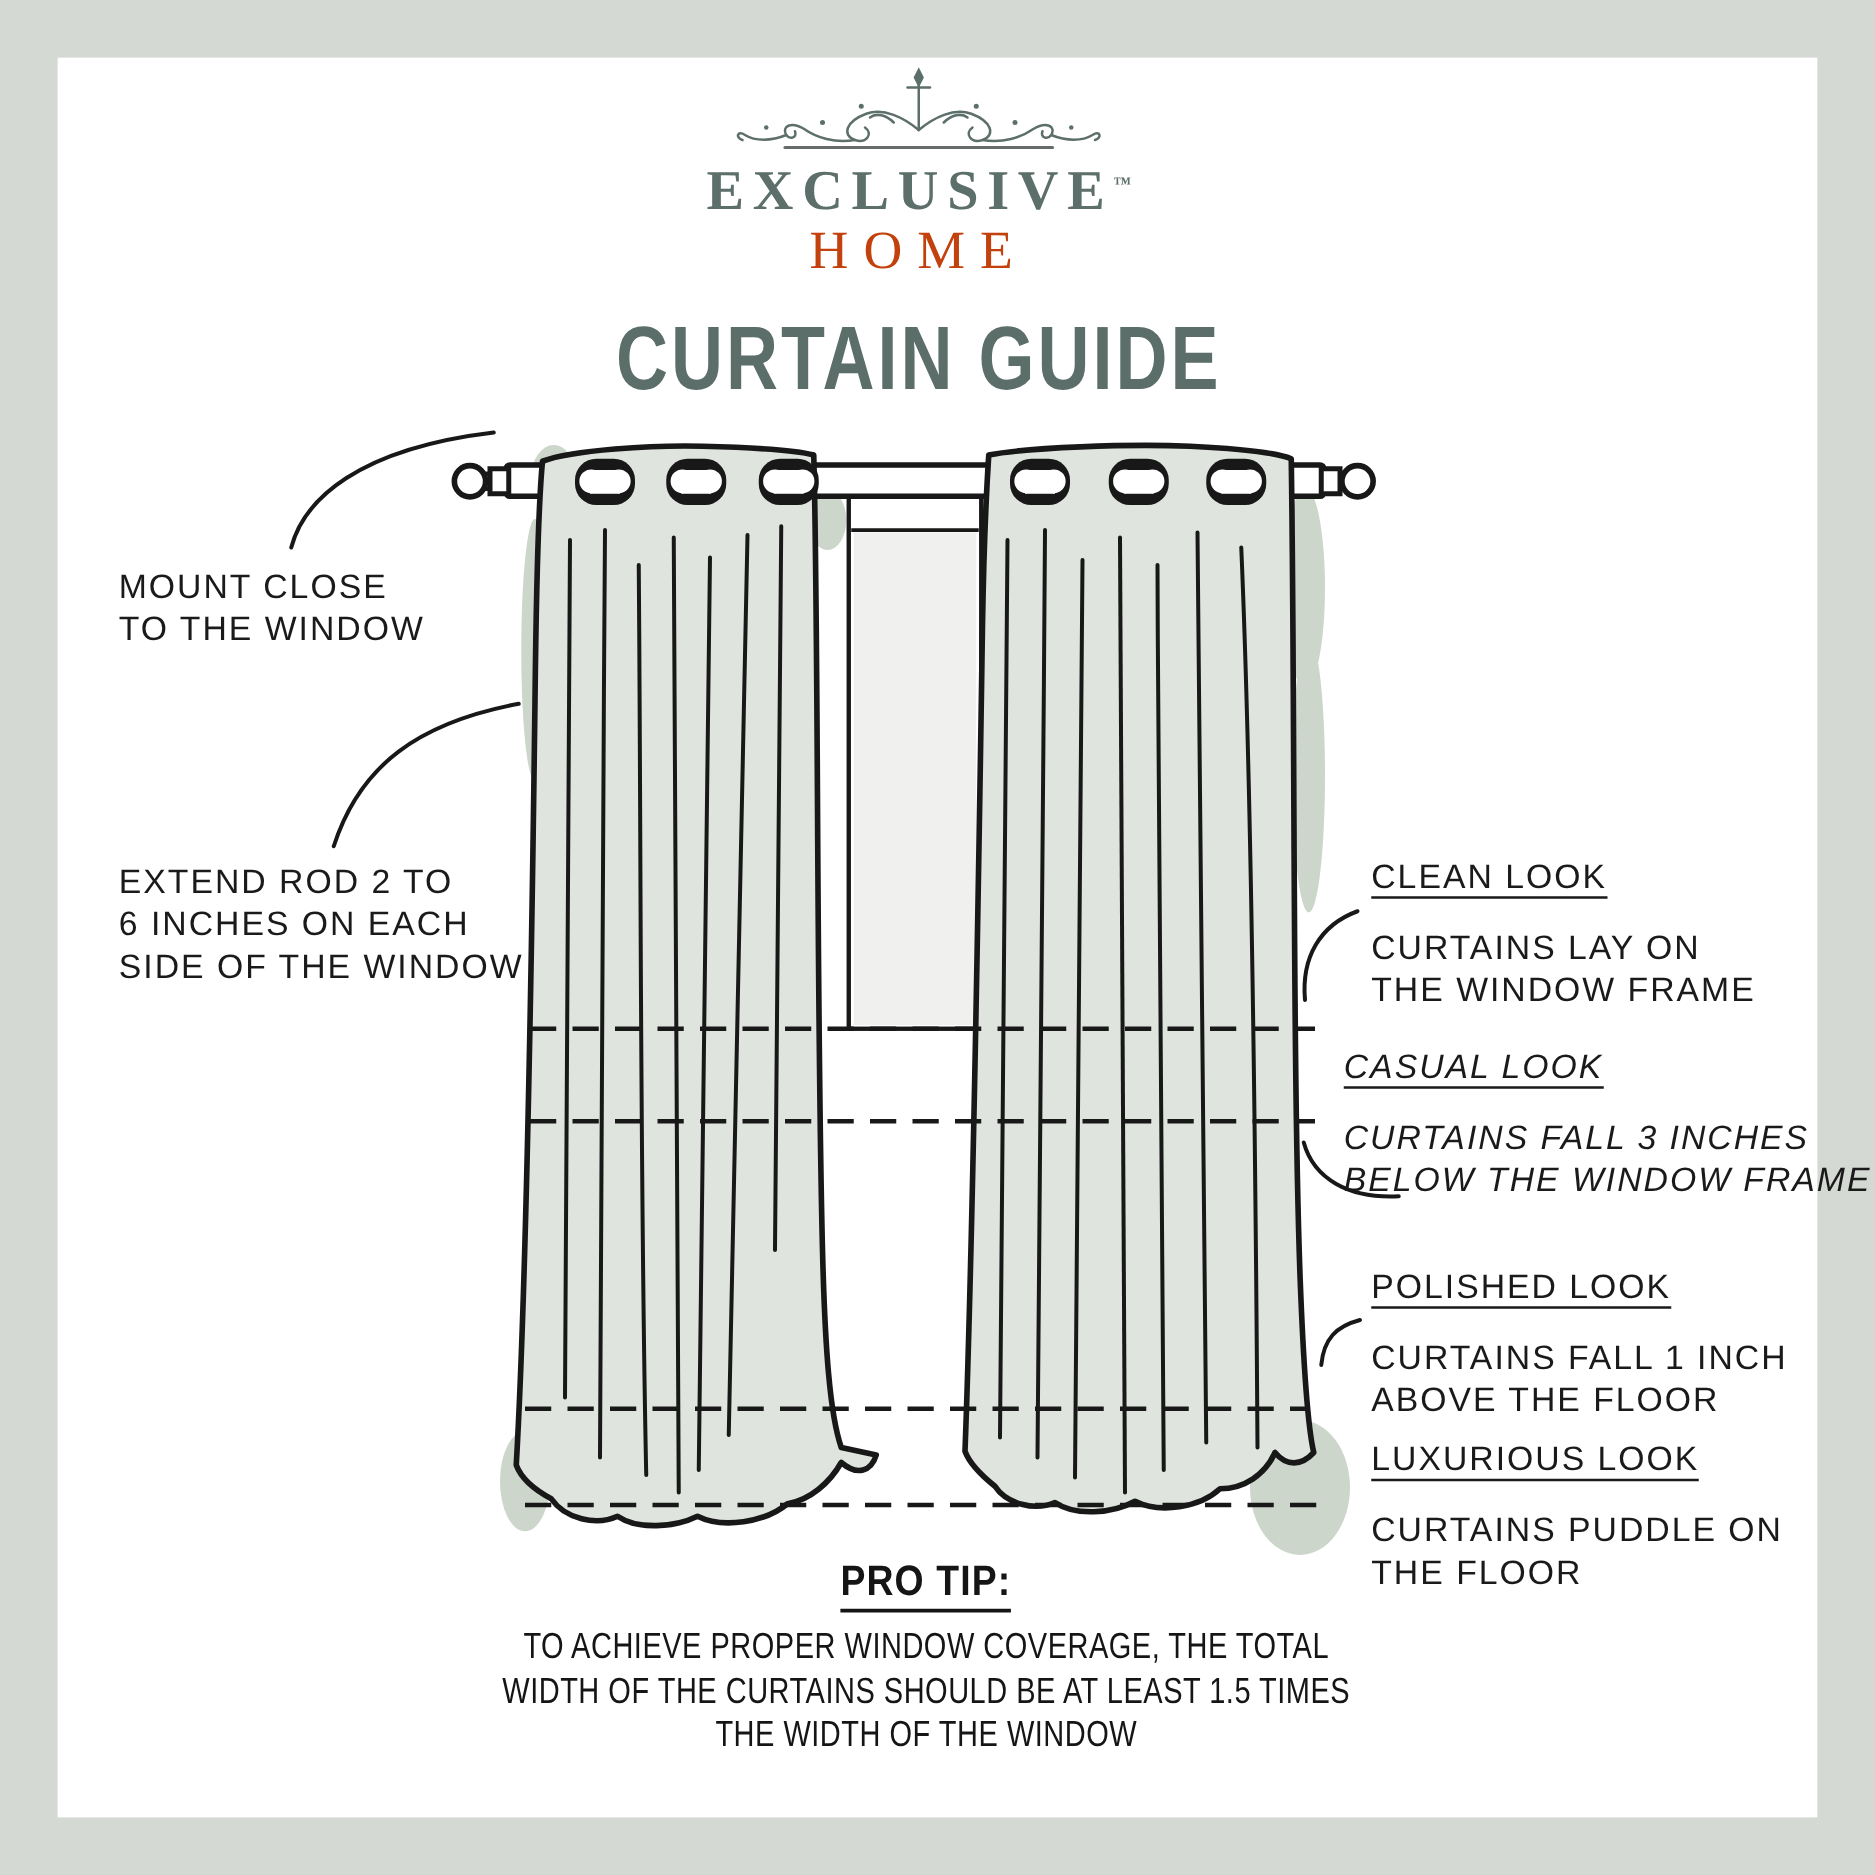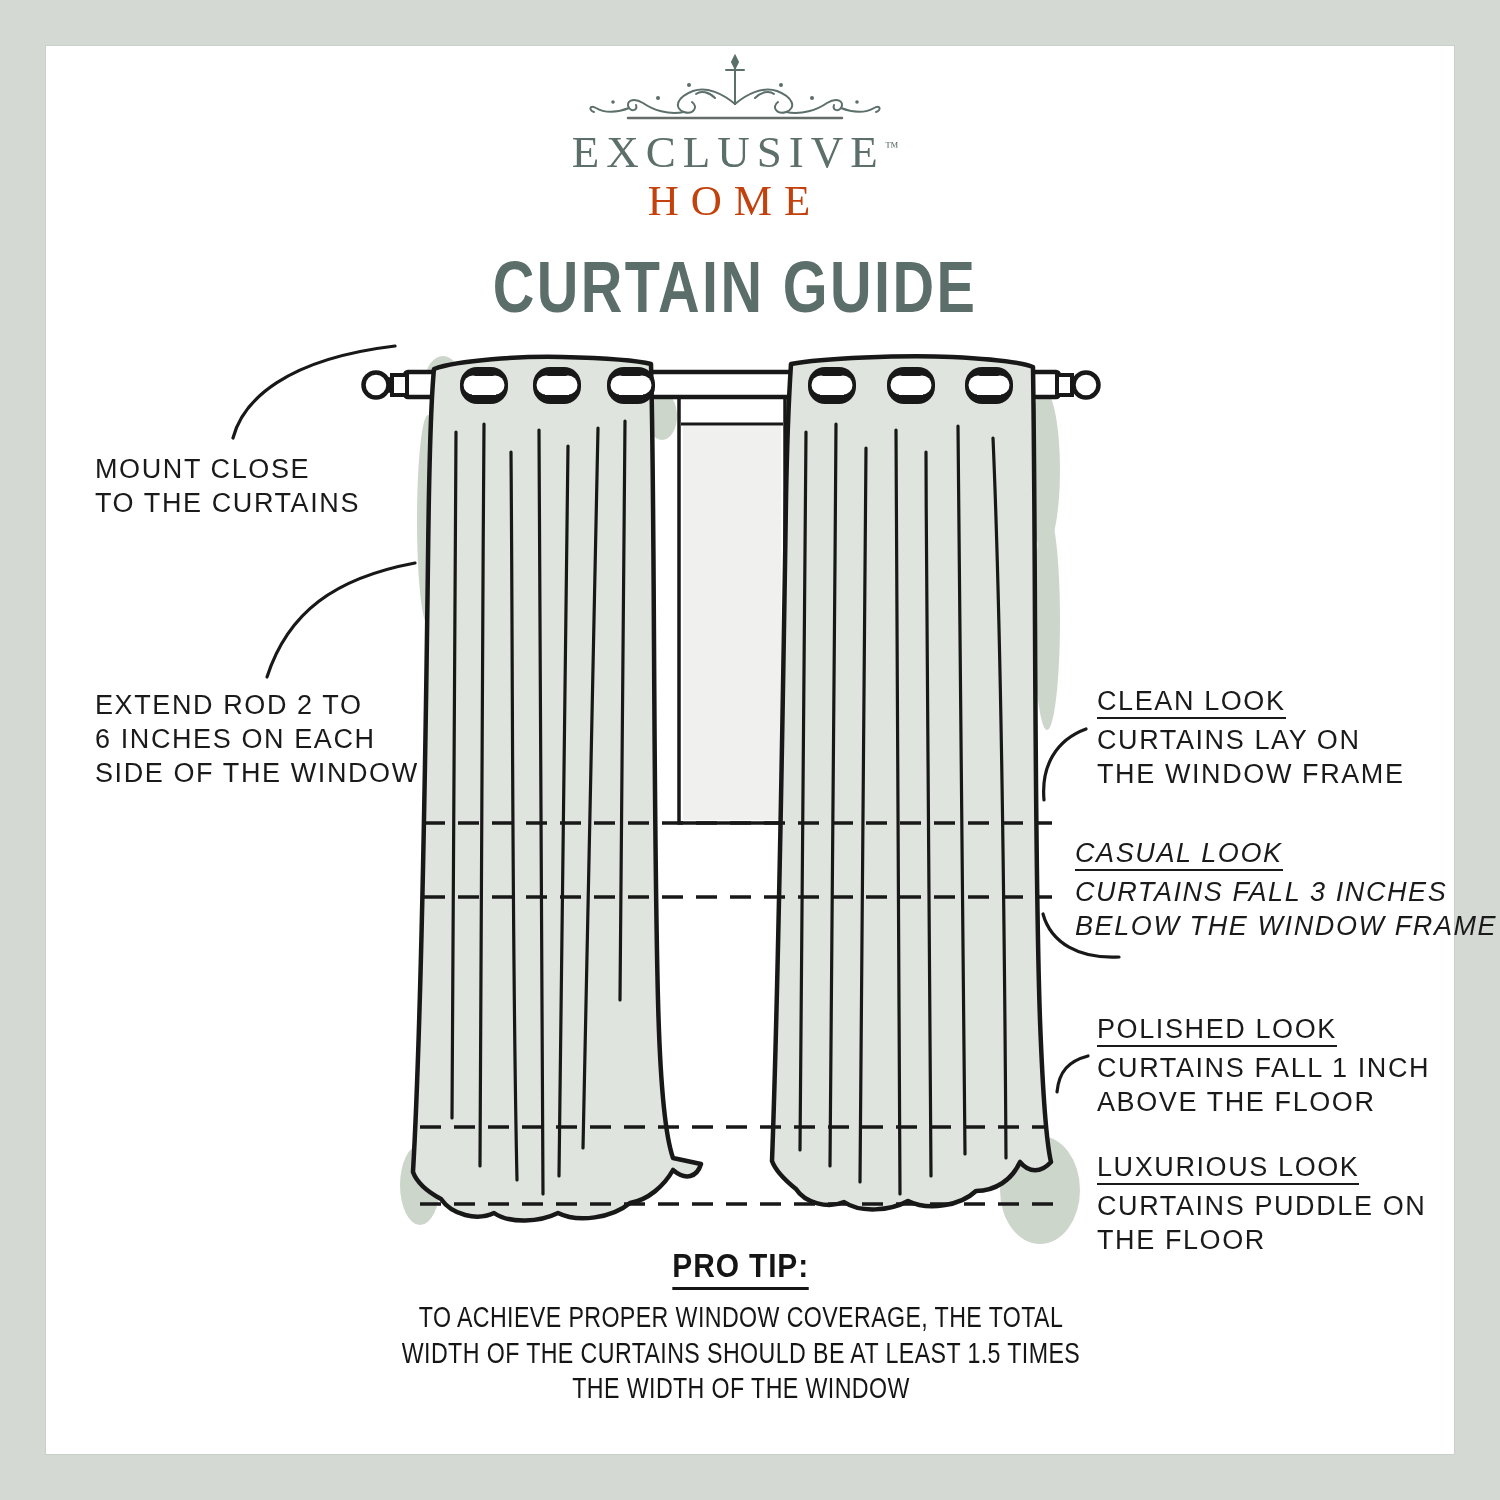--- a/index.html
+++ b/index.html
@@ -9,38 +9,38 @@
     font-family:"Liberation Sans", sans-serif;
   }
   .sheet{
     position:absolute;left:45px;top:45px;width:1410px;height:1410px;
     background:#ffffff;box-shadow:inset 0 0 0 1px #c9d0c9;
   }
   .abs{position:absolute;}
   .centered{left:235px;width:1000px;text-align:center;}
   .brand-top{
     top:126px;font-family:"Liberation Serif", serif;color:#5c6f6a;
-    font-size:45px;letter-spacing:7px;font-weight:400;
+    font-size:45px;letter-spacing:7px;font-weight:700;
   }
   .brand-top sup{font-size:14px;letter-spacing:0;vertical-align:super;}
   .brand-bottom{
     top:176px;font-family:"Liberation Serif", serif;color:#c2410c;
     font-size:43px;letter-spacing:12px;font-weight:400;
   }
   .page-title{
     top:246px;color:#5b6e69;font-size:72px;font-weight:700;letter-spacing:3px;
     transform:scaleX(0.80);transform-origin:50% 0;white-space:nowrap;
   }
   .note{
     color:#1a1a1a;font-size:27px;line-height:34px;letter-spacing:1.6px;
     white-space:nowrap;
   }
   .note .note-title{
     display:inline-block;border-bottom:2.5px solid #1a1a1a;
-    padding-bottom:2px;margin-bottom:4px;line-height:27px;
+    padding-bottom:2px;margin-bottom:22px;line-height:27px;
   }
   .protip{left:241px;width:1000px;top:1246px;text-align:center;color:#151515;}
   .protip .protip-title{
     display:inline-block;font-size:34px;font-weight:700;letter-spacing:1px;
     border-bottom:3px solid #151515;padding-bottom:2px;
     transform:scaleX(0.88);transform-origin:50% 0;
   }
   .protip .protip-body{
     margin-top:10px;font-size:29px;line-height:35.5px;letter-spacing:0.5px;
     transform:scaleX(0.80);transform-origin:50% 0;white-space:nowrap;
@@ -213,21 +213,21 @@
     <path d="M 233 438 C 243 400 286 359 395 346"></path>
     <path d="M 267 677 C 288 612 335 578 415 563"></path>
     <path d="M 1086 729 C 1056 740 1041 766 1044 800"></path>
     <path d="M 1043 914 C 1051 943 1079 959 1119 957"></path>
     <path d="M 1057 1092 C 1059 1071 1069 1061 1088 1056"></path>
   </g>
 </svg>
 
 <div class="abs note" style="left:95px;top:452px;">
   <div>MOUNT CLOSE</div>
-  <div>TO THE CURTAINS</div>
+  <div>TO THE WINDOW</div>
 </div>
 
 <div class="abs note" style="left:95px;top:688px;">
   <div>EXTEND ROD 2 TO</div>
   <div>6 INCHES ON EACH</div>
   <div>SIDE OF THE WINDOW</div>
 </div>
 
 <div class="abs note" style="left:1097px;top:684px;">
   <div class="note-title">CLEAN LOOK</div>

